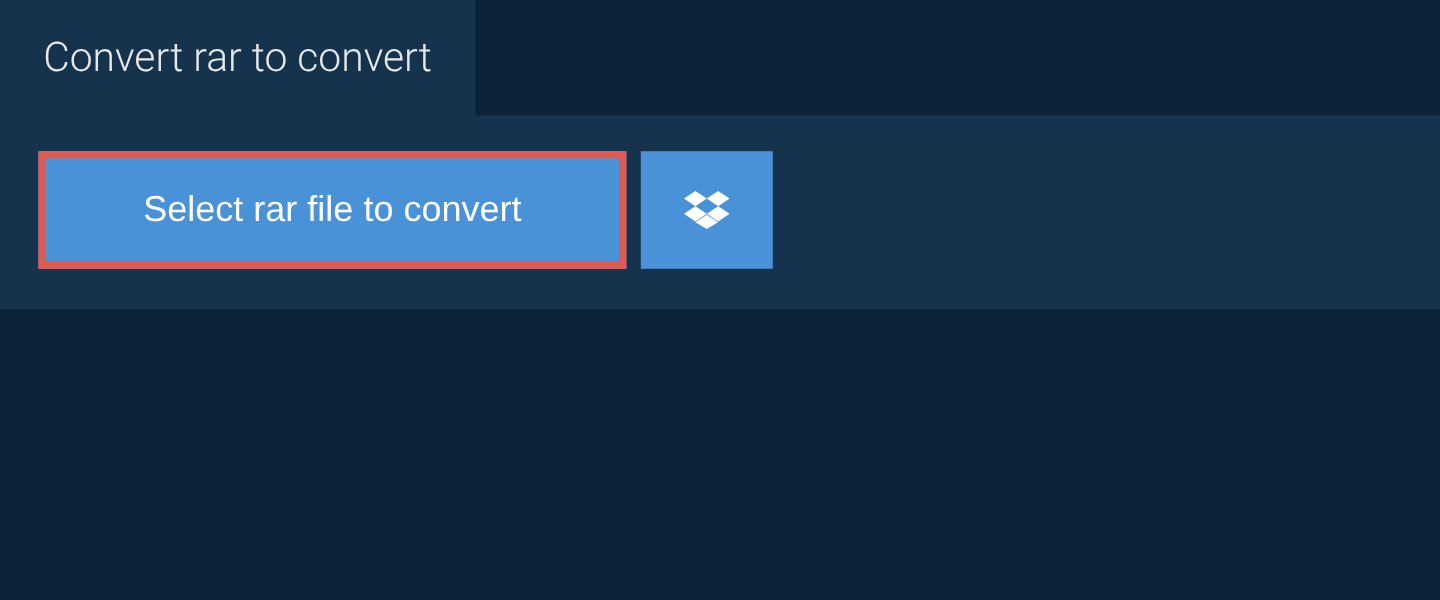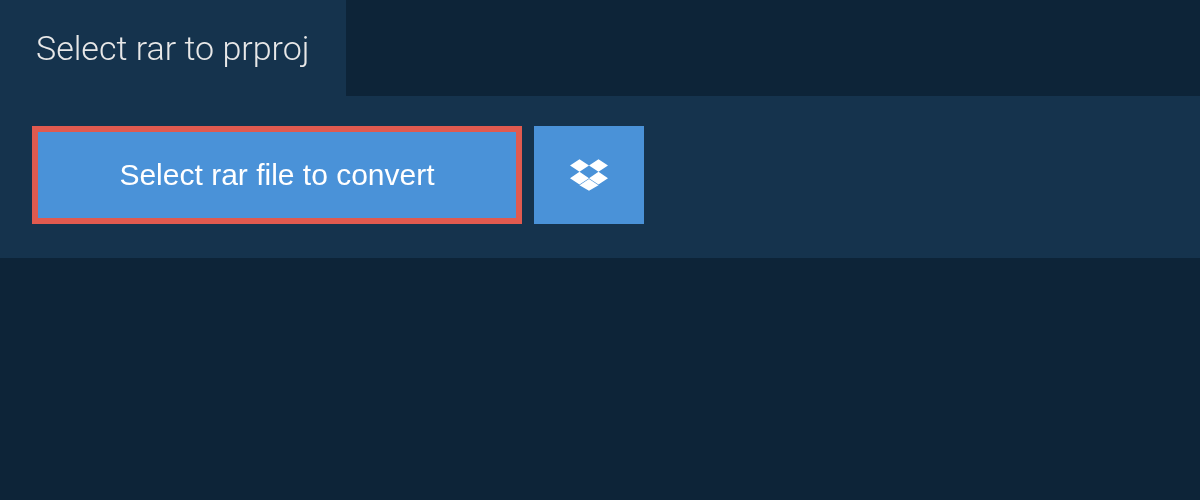--- a/index.html
+++ b/index.html
@@ -59,21 +59,21 @@
       height: 38px;
       fill: #ffffff;
     }
   </style>
 </head>
 <body>
 
 
 
 <div class="tab-header">
-  <span class="tab-title">Select rar to prproj</span>
+  <span class="tab-title">Convert rar to convert</span>
 </div>
 
 <div class="action-panel">
   <button class="select-file-button">
     <span>Select rar file to convert</span>
   </button>
   <button class="dropbox-button">
     <svg class="dropbox-icon" viewBox="0 0 24 24">
       <path d="M6 2L0 6l6 4-6 4 6 4 6-4 6 4 6-4-6-4 6-4-6-4-6 4-6-4zm6 4l6 4-6 4-6-4 6-4zm-6 12.5l6-4 6 4-6 3.5-6-3.5z"></path>
     </svg>

